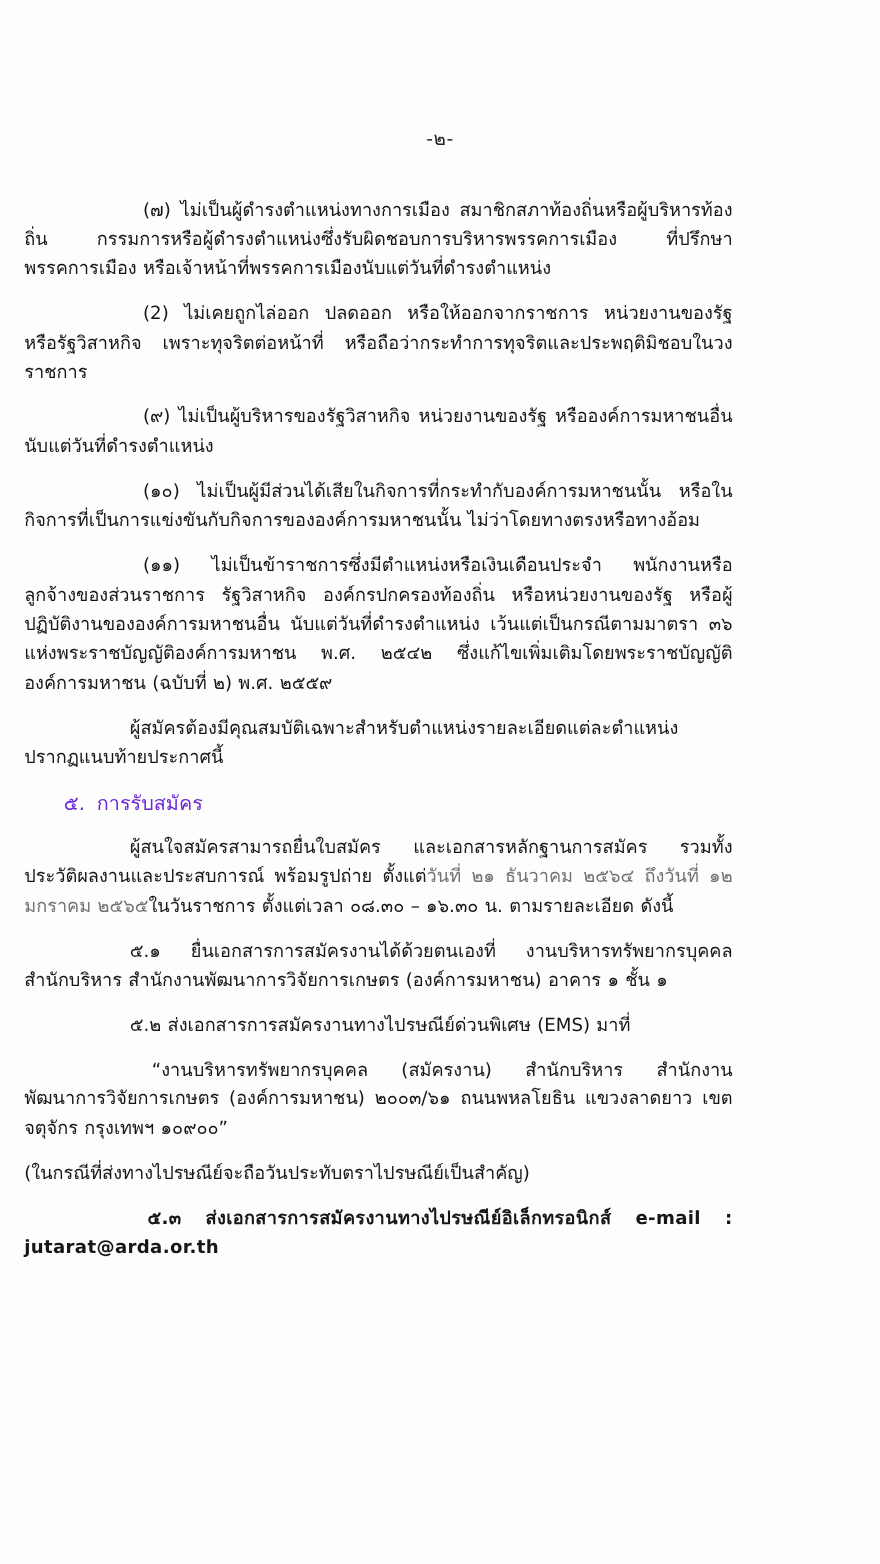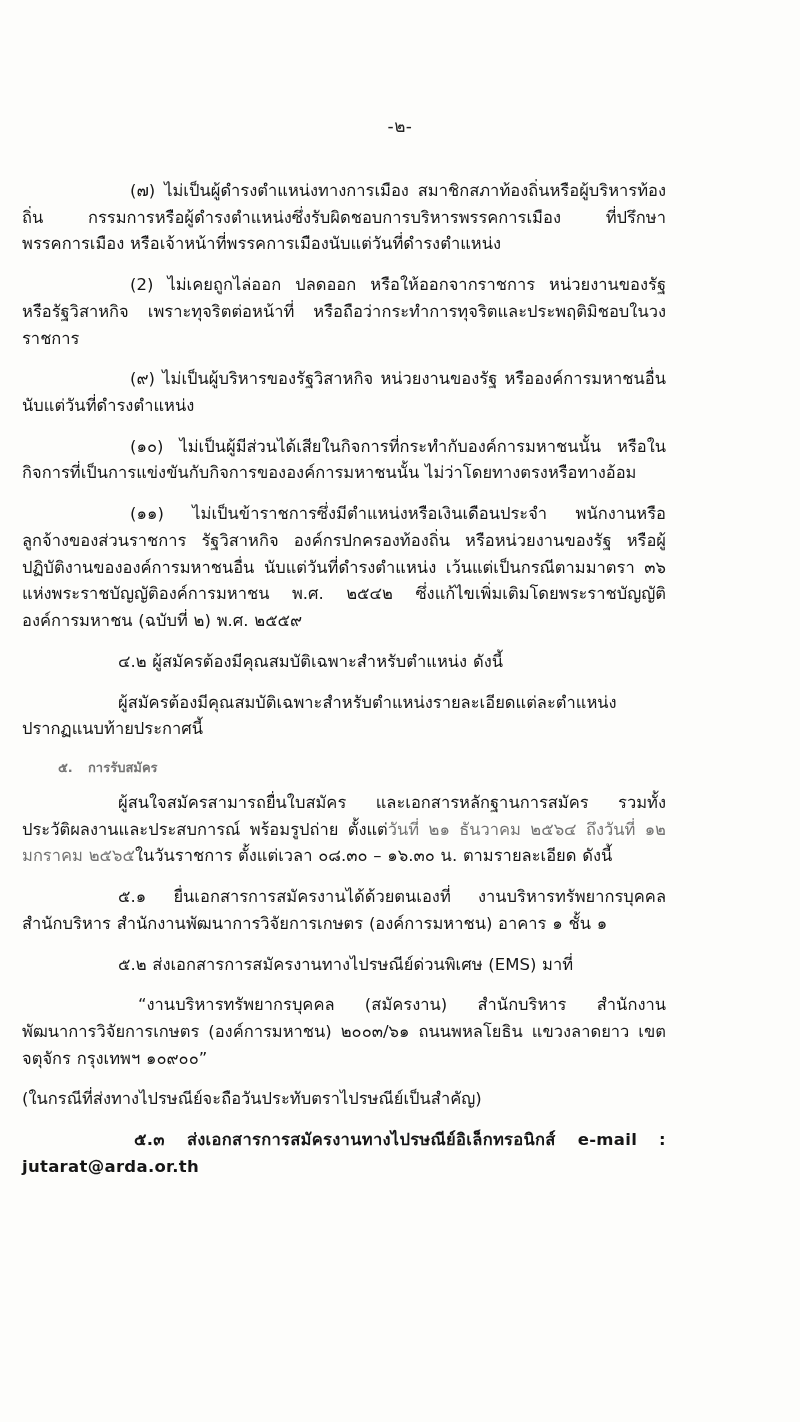--- a/index.html
+++ b/index.html
@@ -56,24 +56,24 @@
     text-indent: 96px;
   }
   p.para.noindent {
     text-indent: 0;
   }
   p.para.center-ish {
     text-indent: 116px;
   }
   .heading {
     margin: 0 0 12px 0;
-    font-size: 13px;
+    font-size: 18px;
     line-height: 1.62;
-    font-weight: bold;
-    color: #737373;
+    font-weight: normal;
+    color: #6d28d9;
     padding-left: 36px;
   }
   .heading .num {
     display: inline-block;
     min-width: 30px;
   }
   .red {
     color: #737373;
     font-weight: normal;
   }
@@ -103,21 +103,20 @@
     <p class="para indent">(๗) ไม่เป็นผู้ดำรงตำแหน่งทางการเมือง สมาชิกสภาท้องถิ่นหรือผู้บริหารท้องถิ่น กรรมการหรือผู้ดำรงตำแหน่งซึ่งรับผิดชอบการบริหารพรรคการเมือง ที่ปรึกษาพรรคการเมือง หรือเจ้าหน้าที่พรรคการเมืองนับแต่วันที่ดำรงตำแหน่ง</p>
 
     <p class="para indent">(2) ไม่เคยถูกไล่ออก ปลดออก หรือให้ออกจากราชการ หน่วยงานของรัฐ หรือรัฐวิสาหกิจ เพราะทุจริตต่อหน้าที่ หรือถือว่ากระทำการทุจริตและประพฤติมิชอบในวงราชการ</p>
 
     <p class="para indent">(๙) ไม่เป็นผู้บริหารของรัฐวิสาหกิจ หน่วยงานของรัฐ หรือองค์การมหาชนอื่น นับแต่วันที่ดำรงตำแหน่ง</p>
 
     <p class="para indent">(๑๐) ไม่เป็นผู้มีส่วนได้เสียในกิจการที่กระทำกับองค์การมหาชนนั้น หรือในกิจการที่เป็นการแข่งขันกับกิจการขององค์การมหาชนนั้น ไม่ว่าโดยทางตรงหรือทางอ้อม</p>
 
     <p class="para indent">(๑๑) ไม่เป็นข้าราชการซึ่งมีตำแหน่งหรือเงินเดือนประจำ พนักงานหรือลูกจ้างของส่วนราชการ รัฐวิสาหกิจ องค์กรปกครองท้องถิ่น หรือหน่วยงานของรัฐ หรือผู้ปฏิบัติงานขององค์การมหาชนอื่น นับแต่วันที่ดำรงตำแหน่ง เว้นแต่เป็นกรณีตามมาตรา ๓๖ แห่งพระราชบัญญัติองค์การมหาชน พ.ศ. ๒๕๔๒ ซึ่งแก้ไขเพิ่มเติมโดยพระราชบัญญัติองค์การมหาชน (ฉบับที่ ๒) พ.ศ. ๒๕๕๙</p>
 
-    <p class="para indent-sm">๔.๒ ผู้สมัครต้องมีคุณสมบัติเฉพาะสำหรับตำแหน่ง  ดังนี้</p>
 
     <p class="para indent-sm">ผู้สมัครต้องมีคุณสมบัติเฉพาะสำหรับตำแหน่งรายละเอียดแต่ละตำแหน่งปรากฏแนบท้ายประกาศนี้</p>
 
     <div class="heading">
       <span class="num">๕.</span><span>การรับสมัคร</span>
     </div>
 
     <p class="para indent-sm">
       <span>ผู้สนใจสมัครสามารถยื่นใบสมัคร และเอกสารหลักฐานการสมัคร รวมทั้งประวัติผลงานและประสบการณ์ พร้อมรูปถ่าย ตั้งแต่</span><span class="red">วันที่ ๒๑ ธันวาคม ๒๕๖๔ ถึงวันที่ ๑๒ มกราคม ๒๕๖๕</span><span>ในวันราชการ ตั้งแต่เวลา ๐๘.๓๐ – ๑๖.๓๐ น. ตามรายละเอียด ดังนี้</span>
     </p>

